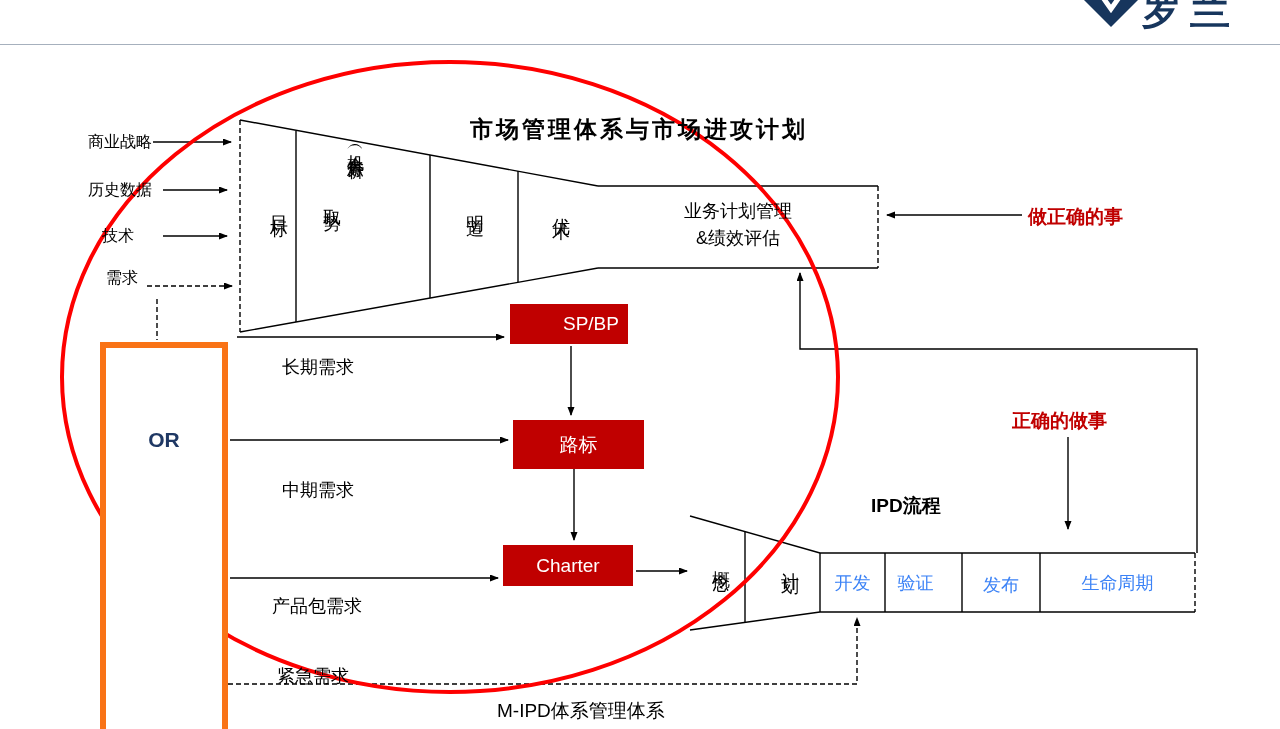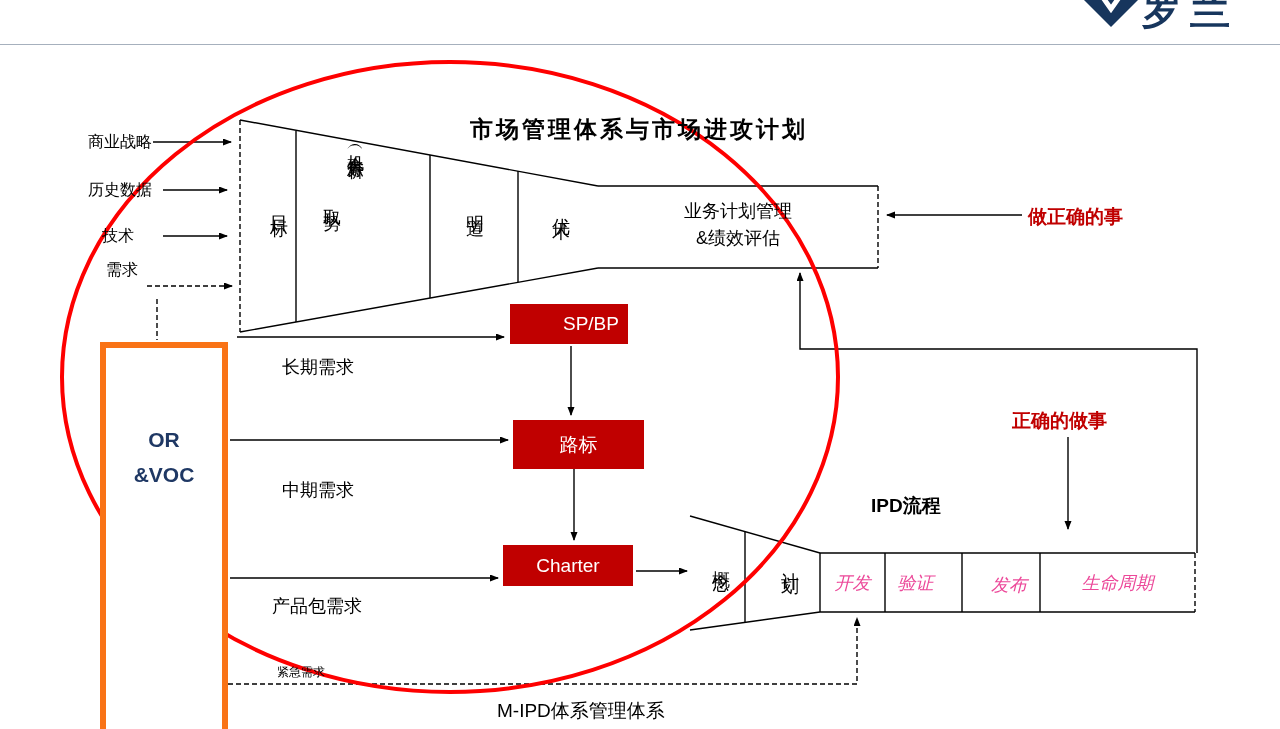--- a/index.html
+++ b/index.html
@@ -5,21 +5,21 @@
   * { margin:0; padding:0; box-sizing:border-box; }
   html,body { width:1280px; height:729px; }
   body { background:#ffffff; font-family:"Liberation Sans", sans-serif; }
   .page { position:relative; width:1280px; height:729px; overflow:hidden; background:#ffffff; }
   .abs { position:absolute; }
   svg.underlay { position:absolute; left:0; top:0; }
   .lbl { position:absolute; color:#000000; font-size:16px; white-space:nowrap; }
   .vtext { writing-mode:vertical-rl; letter-spacing:4px; }
   .red-box { position:absolute; background:#c00000; color:#ffffff; display:flex; align-items:center; justify-content:center; font-size:19px; }
   .red-note { position:absolute; color:#c00000; font-weight:bold; font-size:19px; white-space:nowrap; }
-  .cell { position:absolute; display:flex; align-items:center; justify-content:center; font-size:18px; color:#ec4899;font-style:italic; }
+  .cell { position:absolute; display:flex; align-items:center; justify-content:center; font-size:18px; color:#3b82f6; }
   .orvoc { position:absolute; left:100px; top:342px; width:128px; height:404px; border:6px solid #f97316;
            background:#ffffff; text-align:center; padding-top:74px; color:#1f3864; font-weight:bold;
            font-size:21px; line-height:35px; }
   .separator { position:absolute; left:0; top:44px; width:1280px; height:1px; background:#a6b0bd; }
   .title { position:absolute; left:470px; top:114px; width:380px; text-align:left; font-weight:bold;
            font-size:23px; letter-spacing:3px; color:#000; white-space:nowrap; }
   .logo-text { position:absolute; left:1142px; top:-17px; font-size:40px; font-weight:bold;
                color:#17365d; letter-spacing:8px; white-space:nowrap; }
   .band-text { position:absolute; left:640px; top:198px; width:196px; text-align:center;
                font-size:18px; line-height:27px; color:#000; }
@@ -99,53 +99,52 @@
     <polygon points="27,0 54,27 27,54 0,27" fill="#17365d"></polygon>
     <path d="M13,16 L27,36 L41,16" fill="none" stroke="#ffffff" stroke-width="5"></path>
   </svg>
   <div class="logo-text">罗兰</div>
 
   <div class="title">市场管理体系与市场进攻计划</div>
 
   <div class="lbl" style="left:88px;top:132px;">商业战略</div>
   <div class="lbl" style="left:88px;top:180px;">历史数据</div>
   <div class="lbl" style="left:102px;top:226px;">技术</div>
-  <div class="lbl" style="left:106px;top:260px;">需求</div>
+  <div class="lbl" style="left:106px;top:268px;">需求</div>
 
   <div class="lbl vtext" style="left:267px;top:201px;font-size:18px;">目标</div>
   <div class="lbl vtext" style="left:320px;top:195px;font-size:18px;">取势</div>
   <div class="lbl vtext" style="left:344px;top:139px;font-size:17px;letter-spacing:2px;">（机会点分析）</div>
   <div class="lbl vtext" style="left:463px;top:201px;font-size:18px;">明道</div>
   <div class="lbl vtext" style="left:549px;top:204px;font-size:18px;">优术</div>
 
   <div class="band-text">
     <div>业务计划管理</div>
     <div>&amp;绩效评估</div>
   </div>
 
   <div class="red-box" style="left:510px;top:304px;width:118px;height:40px;padding-left:44px;">SP/BP</div>
   <div class="red-box" style="left:513px;top:420px;width:131px;height:49px;">路标</div>
   <div class="red-box" style="left:503px;top:545px;width:130px;height:41px;">Charter</div>
 
   <div class="lbl" style="left:282px;top:355px;font-size:18px;">长期需求</div>
   <div class="lbl" style="left:282px;top:478px;font-size:18px;">中期需求</div>
   <div class="lbl" style="left:272px;top:594px;font-size:18px;">产品包需求</div>
-  <div class="lbl" style="left:277px;top:664px;font-size:12px;">紧急需求</div>
+  <div class="lbl" style="left:277px;top:664px;font-size:18px;">紧急需求</div>
 
   <div class="orvoc">
     <div>OR</div>
-    <div>&amp;VOC</div>
   </div>
 
   <div class="red-note" style="left:1028px;top:204px;">做正确的事</div>
   <div class="red-note" style="left:1012px;top:408px;text-align:center;">正确的做事</div>
 
   <div class="lbl" style="left:871px;top:493px;font-size:19px;font-weight:bold;">IPD流程</div>
   <div class="lbl vtext" style="left:709px;top:556px;font-size:18px;">概念</div>
   <div class="lbl vtext" style="left:778px;top:558px;font-size:18px;">计划</div>
   <div class="cell" style="left:820px;top:553px;width:65px;height:59px;">开发</div>
   <div class="cell" style="left:885px;top:553px;width:61px;height:59px;">验证</div>
-  <div class="cell" style="left:962px;top:553px;width:78px;height:64px;margin-left:8px;">发布</div>
+  <div class="cell" style="left:962px;top:553px;width:78px;height:64px;">发布</div>
   <div class="cell" style="left:1040px;top:553px;width:155px;height:59px;">生命周期</div>
 
   <div class="lbl" style="left:497px;top:698px;font-size:19px;">M-IPD体系管理体系</div>
 
 </div>
 
 </body></html>

